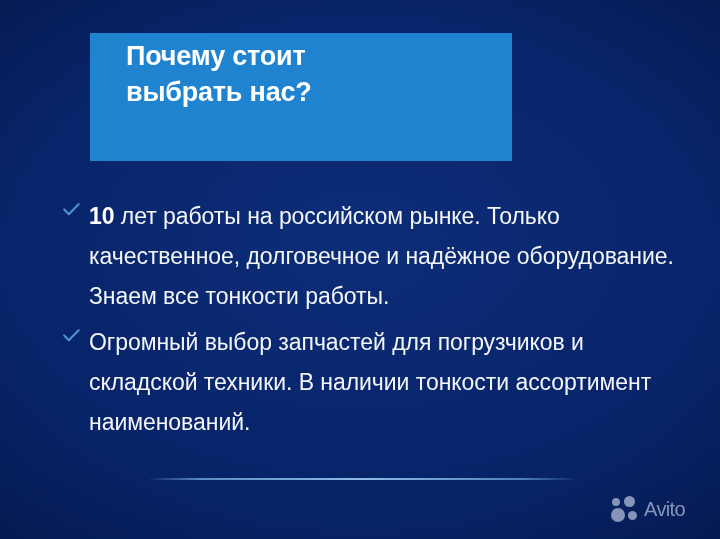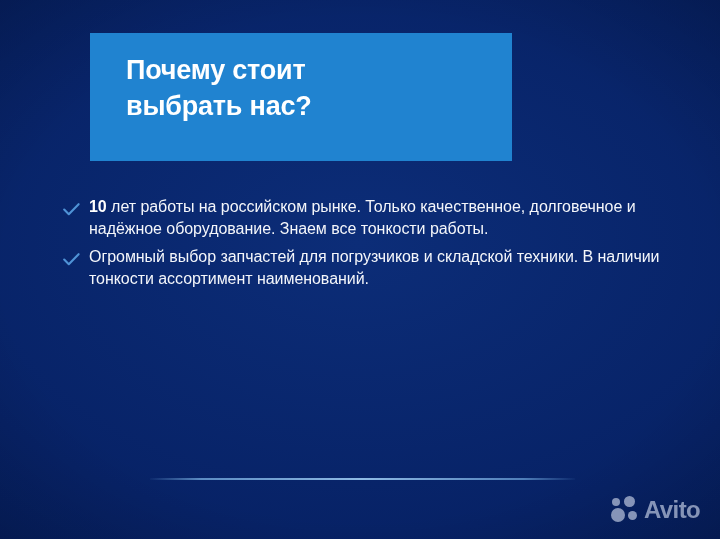--- a/index.html
+++ b/index.html
@@ -37,21 +37,21 @@
     top: 33px;
     width: 422px;
     height: 128px;
     background: #2083d0;
     box-sizing: border-box;
   }
 
   #title-text {
     position: absolute;
     left: 36px;
-    top: 20px;
+    top: 6px;
     right: 14px;
     font-size: 27px;
     font-weight: bold;
     line-height: 1.32;
     color: #ffffff;
     letter-spacing: -0.2px;
     white-space: pre-line;
   }
 
   
@@ -59,22 +59,22 @@
     position: absolute;
     left: 62px;
     top: 196px;
     width: 620px;
   }
 
   .bullet-item {
     position: relative;
     padding-left: 27px;
     margin-bottom: 6px;
-    font-size: 16px;
-    line-height: 22px;
+    font-size: 23px;
+    line-height: 40px;
     color: #f4f6fa;
     letter-spacing: -0.05px;
   }
 
   .bullet-check {
     position: absolute;
     left: 1px;
     top: 0px;
     width: 18px;
     height: 26px;
@@ -129,22 +129,22 @@
     background: #aab6d2;
     display: block;
   }
 
   .dot-tl { left: 1px;  top: 2px;  width: 8px;  height: 8px; }
   .dot-tr { left: 13px; top: 0px;  width: 11px; height: 11px; }
   .dot-bl { left: 0px;  top: 12px; width: 14px; height: 14px; }
   .dot-br { left: 17px; top: 15px; width: 9px;  height: 9px; }
 
   #avito-text {
-    font-size: 24px;
-    font-weight: bold;
+    font-size: 20px;
+    font-weight: normal;
     color: #aab6d2;
     letter-spacing: -0.6px;
     line-height: 27px;
   }
 </style>
 </head>
 <body>
 
 <div id="slide">
 

